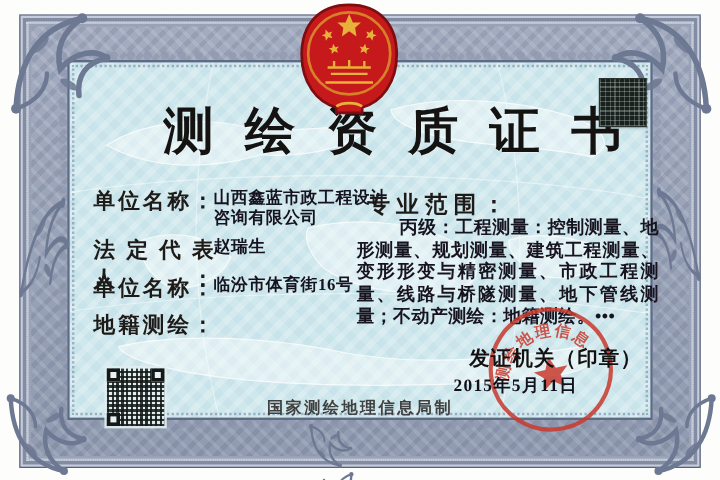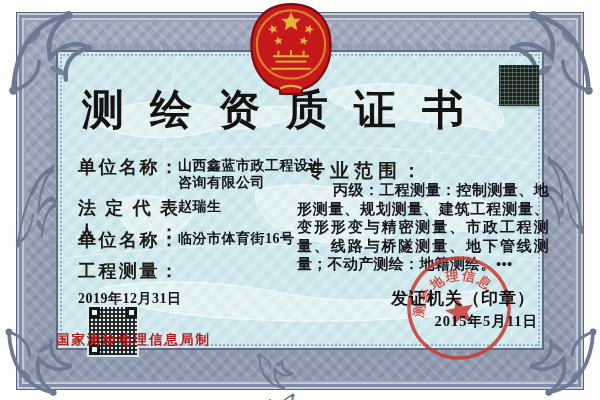--- a/index.html
+++ b/index.html
@@ -35,21 +35,21 @@
 
   
   .fl{position:absolute;z-index:3;color:#6d7892;}
   .fl svg{display:block;}
 
   
   .emblem{position:absolute;left:246px;top:2px;width:90px;height:94px;z-index:6;}
 
   
   .title{position:absolute;left:56px;top:86px;width:488px;z-index:4;
-    text-align:left;font-size:42px;line-height:48px;font-weight:700;color:#151312;
+    text-align:right;font-size:42px;line-height:48px;font-weight:700;color:#151312;
     letter-spacing:26px;text-indent:26px;white-space:nowrap;
     text-shadow:0 1px 0 rgba(255,255,255,.35);}
 
   
   .fieldrow{position:absolute;z-index:4;display:flex;align-items:flex-start;}
   .flabel{display:inline-block;width:100px;flex:0 0 100px;font-size:18px;font-weight:700;
     color:#1d1a17;text-align:justify;text-align-last:justify;letter-spacing:0;}
   .fvalue{display:inline-block;font-size:14px;font-weight:700;color:#15131f;
     line-height:17px;padding-top:2px;letter-spacing:.5px;}
   .fvalue.wrap{width:158px;}
@@ -60,25 +60,25 @@
   .scope-text{position:absolute;left:297px;top:181px;width:252px;z-index:4;
     font-size:15px;font-weight:700;color:#17141f;line-height:18.5px;
     text-indent:2.4em;letter-spacing:.3px;text-align:justify;}
 
   
   .seal{position:absolute;left:403px;top:252px;width:112px;height:112px;z-index:4;
     opacity:.85;transform:rotate(-12deg);}
   .authority{position:absolute;left:378px;top:287px;width:170px;z-index:5;
     text-align:center;font-size:17px;font-weight:700;color:#121010;letter-spacing:1px;}
   .issue-date{position:absolute;left:378px;top:312px;width:160px;z-index:5;
-    text-align:right;font-size:14.5px;font-weight:700;color:#121018;letter-spacing:1px;}
-
-  
-  .footer{position:absolute;left:56px;top:331px;width:488px;z-index:4;text-align:left;
-    font-size:13.5px;font-weight:700;color:#b91c1c;letter-spacing:2px;}
+    text-align:left;font-size:14.5px;font-weight:700;color:#121018;letter-spacing:1px;}
+
+  
+  .footer{position:absolute;left:56px;top:331px;width:488px;z-index:4;text-align:center;
+    font-size:13.5px;font-weight:700;color:#404040;letter-spacing:2px;}
 
   
   .qr{position:absolute;left:89px;top:307px;width:48px;height:48px;z-index:4;
     background:
       repeating-linear-gradient(0deg, rgba(20,24,22,.85) 0 2px, rgba(0,0,0,0) 2px 4px),
       repeating-linear-gradient(90deg, rgba(20,24,22,.85) 0 2px, rgba(228,240,240,.9) 2px 4px);
     outline:2px solid rgba(225,238,240,.9);}
   .qr .f{position:absolute;width:11px;height:11px;border:3px solid #141816;background:#e8f2f2;}
   .qr .f1{left:0;top:0;} .qr .f2{right:0;top:0;} .qr .f3{left:0;bottom:0;}
 
@@ -201,24 +201,23 @@
   </div>
   <div class="fieldrow" style="left:78px;top:196px">
     <span class="flabel">法定代表人：</span>
     <span class="fvalue">赵瑞生</span>
   </div>
   <div class="fieldrow" style="left:78px;top:228px">
     <span class="flabel">单位名称：</span>
     <span class="fvalue">临汾市体育街16号</span>
   </div>
   <div class="fieldrow" style="left:78px;top:259px">
-    <span class="flabel">工程测量：</span>
+    <span class="flabel">地籍测绘：</span>
   </div>
   <div class="fieldrow" style="left:78px;top:288px">
-    <span class="fvalue">2019年12月31日</span>
   </div>
 
   <div class="qr">
     <span class="f f1"></span>
     <span class="f f2"></span>
     <span class="f f3"></span>
   </div>
 
   <div class="scope-label">专业范围：</div>
   <div class="scope-text">丙级：工程测量：控制测量、地形测量、规划测量、建筑工程测量、变形形变与精密测量、市政工程测量、线路与桥隧测量、地下管线测量；不动产测绘：地籍测绘。•••</div>

